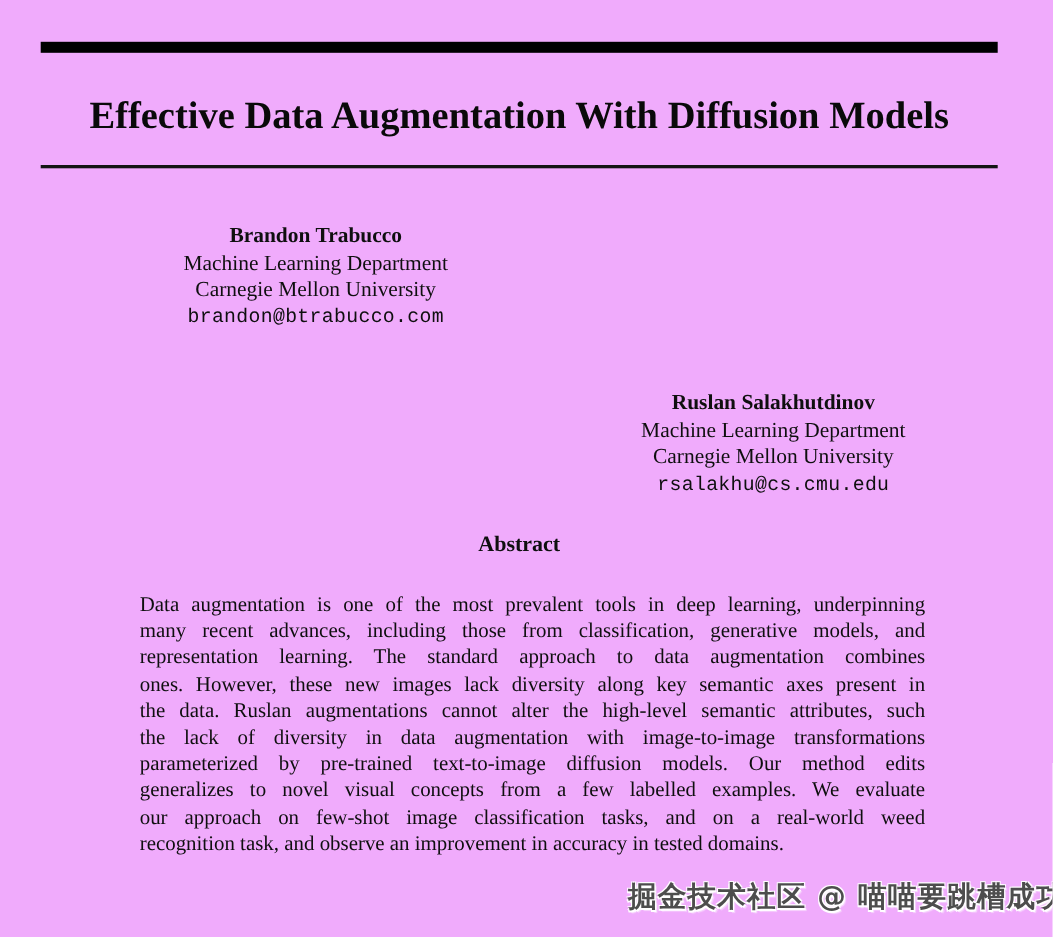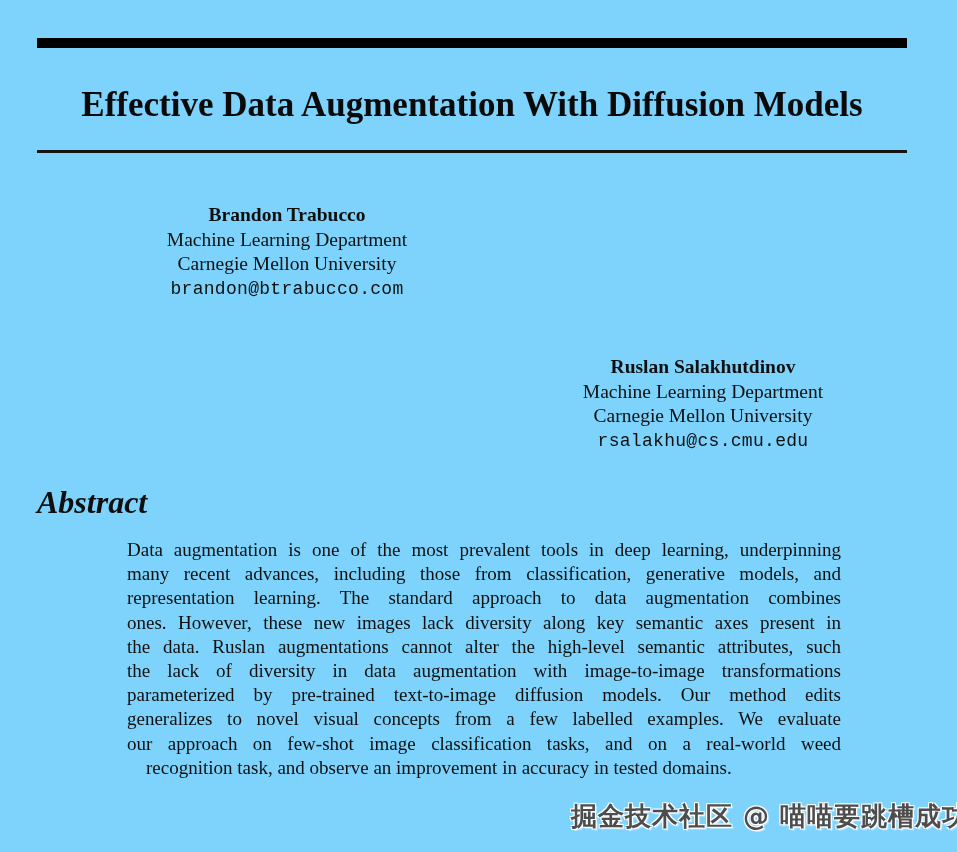--- a/index.html
+++ b/index.html
@@ -1,19 +1,19 @@
 <!DOCTYPE html>
 <html><head>
 <meta charset="utf-8">
 <style>
   html,body{margin:0;padding:0;background:#ffffff;}
   .page{
     position:relative;
     width:957px;height:852px;
-    background:#7dd3fc;
+    background:#f0abfc;
     overflow:hidden;
     font-family:"Liberation Serif", serif;
     color:#0f0f0f;
   }
   .topbar{
     position:absolute;left:37px;top:38px;width:870px;height:10px;
     background:#000000;
   }
   .title{
     position:absolute;left:37px;top:82px;width:870px;
@@ -35,36 +35,35 @@
   .author .email{
     font-family:"Liberation Mono", monospace;
     font-size:18px;letter-spacing:0.3px;
   }
   .author.a-brandon{left:87px;top:203px;}
   .author.a-kyle{left:467px;top:221px;}
   .author.a-max{left:97px;top:355px;}
   .author.a-ruslan{left:503px;top:355px;}
   .abs-heading{
     position:absolute;left:37px;top:484px;width:870px;
-    text-align:left;
-    font-size:32px;font-weight:bold;font-style:italic;
+    text-align:center;
+    font-size:20px;font-weight:bold;
   }
   .abstract{
     position:absolute;left:127px;top:538px;width:714px;
     font-size:19px;line-height:24.2px;
     color:#0f0f0f;
   }
   .abs-line{
     text-align:justify;
     text-align-last:justify;
   }
   .abs-line.last{
     text-align:left;
     text-align-last:left;
-    margin-left:19px;
   }
   .watermark{
     position:absolute;left:571px;top:801px;
     font-family:"DejaVu Sans", sans-serif;
     font-weight:bold;
     font-size:26px;line-height:30px;
     letter-spacing:1px;
     white-space:nowrap;
     color:rgba(52,52,52,0.88);
     text-shadow:

